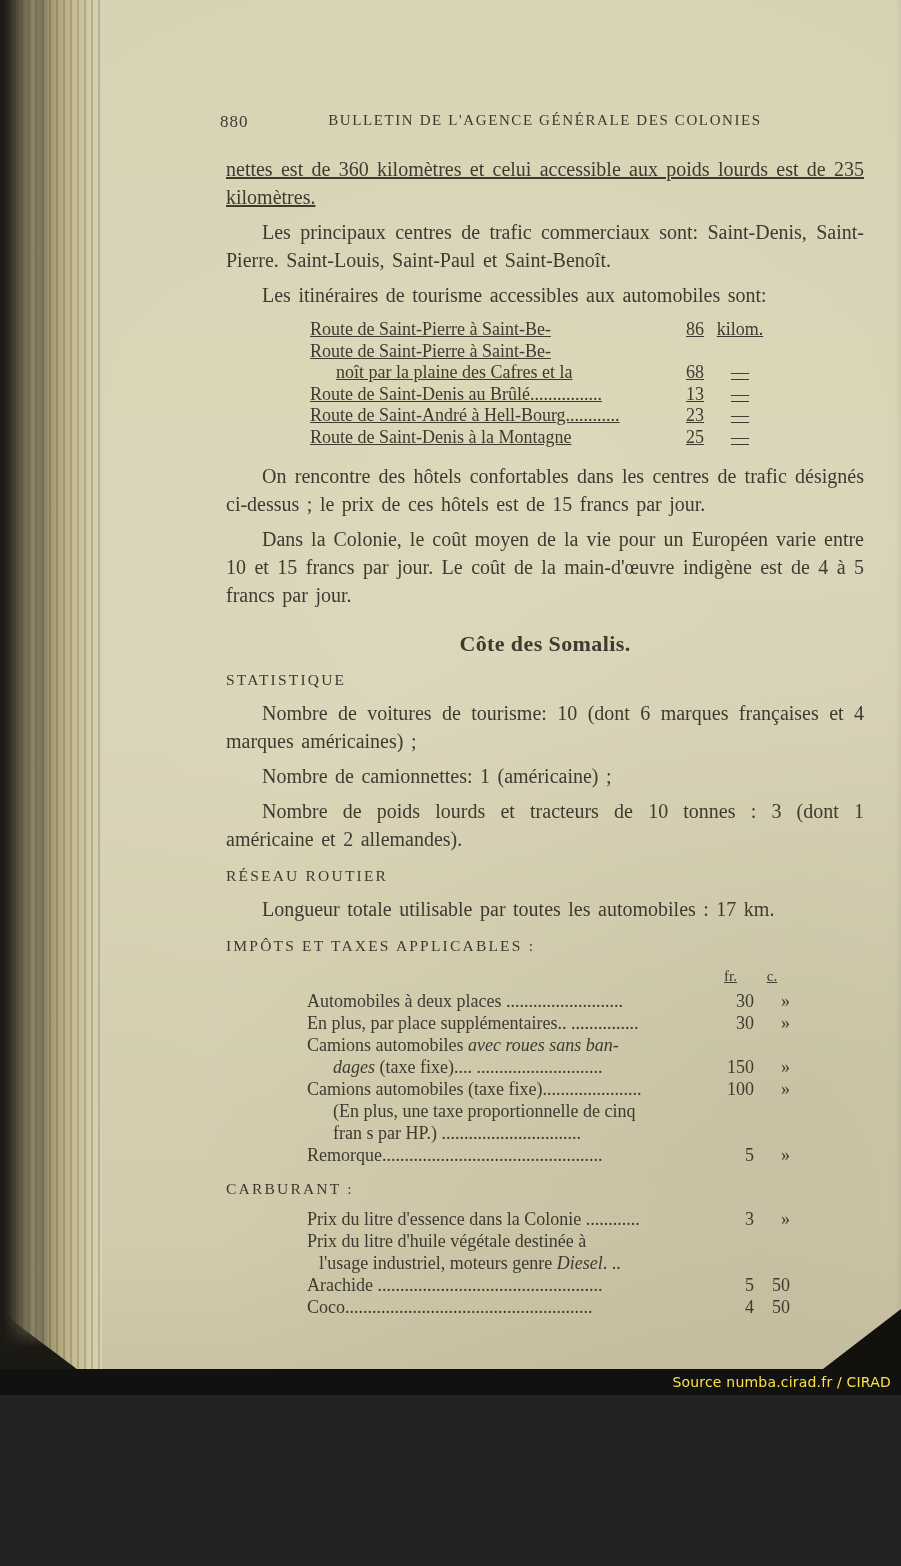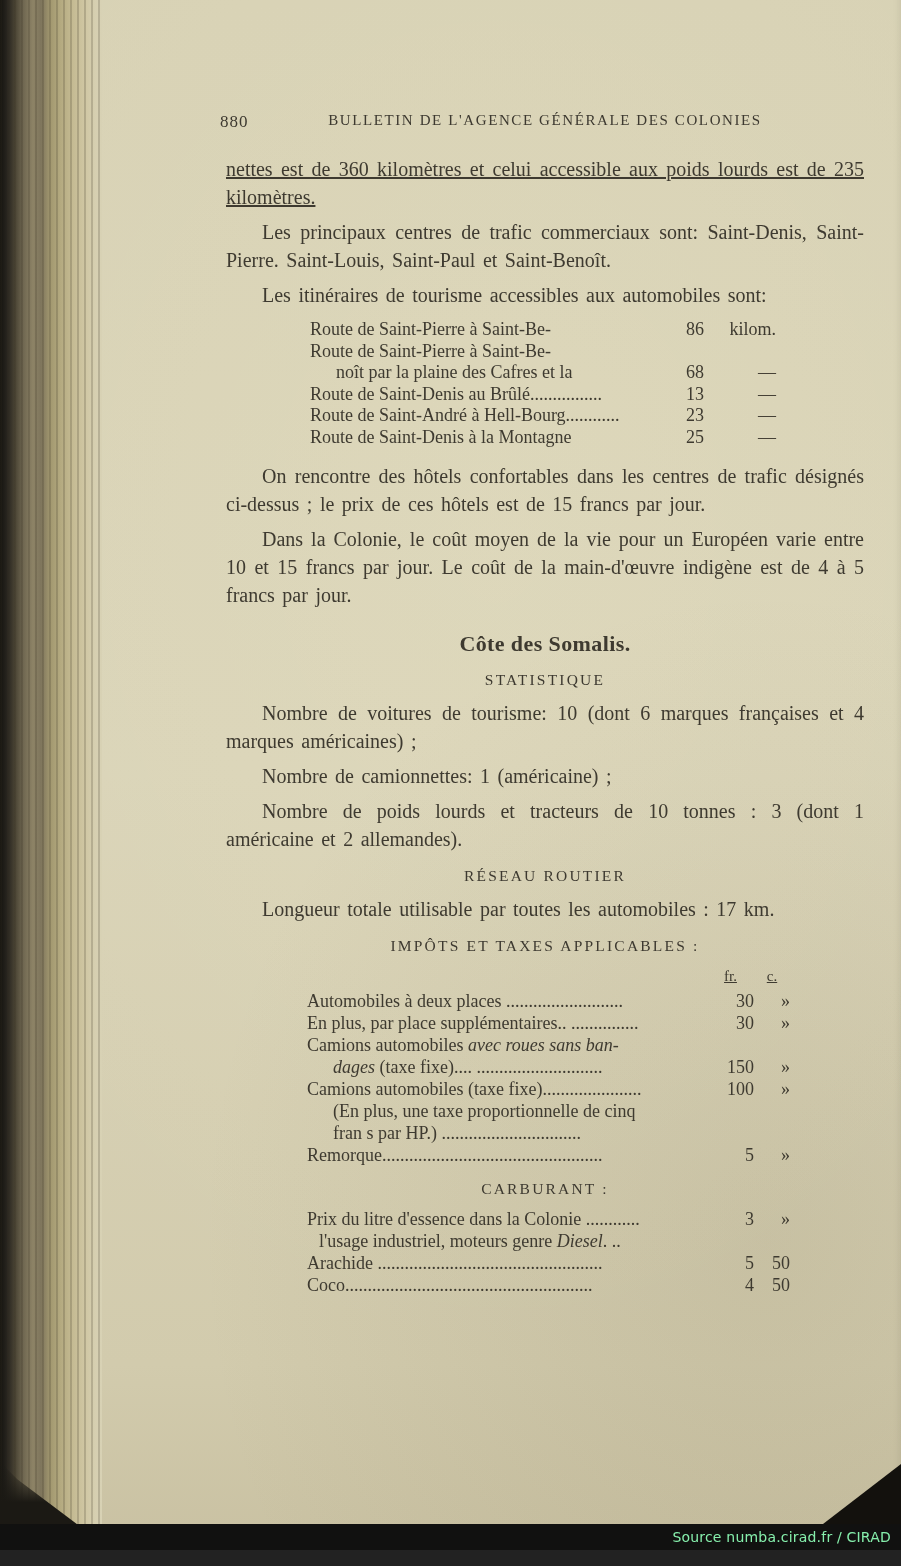--- a/index.html
+++ b/index.html
@@ -2,21 +2,21 @@
 <html><head>
 <meta charset="utf-8">
 <style>
   * { margin:0; padding:0; box-sizing:border-box; }
   html, body { width:901px; height:1566px; }
   body {
     font-family:"Liberation Serif","DejaVu Serif",serif;
     background:#222;
   }
   .scan {
-    position:relative; width:901px; height:1550px; overflow:hidden;
+    position:relative; width:901px; height:1395px; overflow:hidden;
     color:#3e3a30;
     background:
       radial-gradient(120% 90% at 55% 35%, rgba(255,250,220,0.10), rgba(0,0,0,0) 60%),
       radial-gradient(90% 60% at 85% 80%, rgba(110,100,70,0.12), rgba(0,0,0,0) 70%),
       linear-gradient(180deg,#d8d2b5 0%,#dad4b8 50%,#d2cbad 88%,#c9c1a2 100%);
     box-shadow: inset 0 -10px 14px -8px rgba(40,36,26,0.55);
   }
   
   .book-edge {
     position:absolute; left:0; top:0; bottom:0; width:102px;
@@ -35,49 +35,49 @@
     background:linear-gradient(180deg, rgba(22,20,15,0.0) 0%, #1b1914 65%);
     clip-path:polygon(0 0, 18% 28%, 80% 100%, 0 100%);
   }
   .corner-br {
     position:absolute; right:0; bottom:26px; width:78px; height:60px;
     background:#13110d;
     clip-path:polygon(100% 0, 100% 100%, 0 100%);
   }
   .source-bar {
     position:absolute; left:0; right:0; bottom:0; height:26px;
-    background:#111110; color:#86efac;
+    background:#111110; color:#fde047;
     font-family:"DejaVu Sans","Liberation Sans",sans-serif;
     font-size:14px; line-height:26px; text-align:right; padding-right:10px;
     letter-spacing:0.2px;
   }
 
   
   .page { position:absolute; left:226px; top:112px; width:638px; }
 
   .page-head { position:relative; text-align:center; font-size:15px;
     letter-spacing:1.6px; color:#3d3930; margin-bottom:26px; white-space:nowrap; }
   .pnum { position:absolute; left:-6px; top:0; font-size:17px; letter-spacing:1px; }
 
   p.body { font-size:20px; line-height:28px; text-align:justify;
     text-indent:36px; margin-bottom:7px; word-spacing:2.5px; }
   p.body.noindent { text-indent:0;text-decoration:underline; }
 
   
   .routes { margin:10px 0 14px 84px; width:466px; font-size:18px; line-height:21.5px; }
-  .r-row { display:flex; align-items:flex-end; }
+  .r-row { display:flex; align-items:flex-end;text-decoration:underline; }
   .r-label { width:352px; }
   .r-line { white-space:nowrap; overflow:hidden; }
   .r-line.cont { padding-left:26px; }
   .r-val { width:42px; text-align:right; }
-  .r-unit { width:72px; text-align:right; }
+  .r-unit { width:72px; text-align:center; }
 
   .sec-title { text-align:center; font-weight:bold; font-size:22px;
     margin:22px 0 8px; letter-spacing:0.4px; }
-  .sub-head { text-align:center; font-size:15.5px; letter-spacing:2.2px;
+  .sub-head { text-align:left; font-size:15.5px; letter-spacing:2.2px;
     margin:14px 0 10px; color:#3d3930; }
 
   
   .tbl { margin-left:81px; width:483px; font-size:18px; line-height:22px; }
   .t-head { display:flex; justify-content:flex-end; font-size:15px; margin-bottom:3px;text-decoration:underline; }
   .t-head .t-fr, .t-head .t-c { text-align:center; }
   .t-row { display:flex; align-items:flex-end; }
   .t-label { width:400px; }
   .t-line { white-space:nowrap; overflow:hidden; }
   .t-line .it { font-style:italic; }
@@ -222,20 +222,21 @@
       <div class="t-row">
         <div class="t-label">
           <div class="t-line">Prix du litre d'essence dans la Colonie ............</div>
         </div>
         <div class="t-fr">3</div>
         <div class="t-c">»</div>
       </div>
 
       <div class="t-row">
         <div class="t-label">
+          <div class="t-line">Prix du litre d'huile végétale destinée à</div>
           <div class="t-line cont-sm"><span>l'usage industriel, moteurs genre </span><span class="it">Diesel</span><span>. ..</span></div>
         </div>
         <div class="t-fr"></div>
         <div class="t-c"></div>
       </div>
 
       <div class="t-row">
         <div class="t-label">
           <div class="t-line">Arachide ..................................................</div>
         </div>

